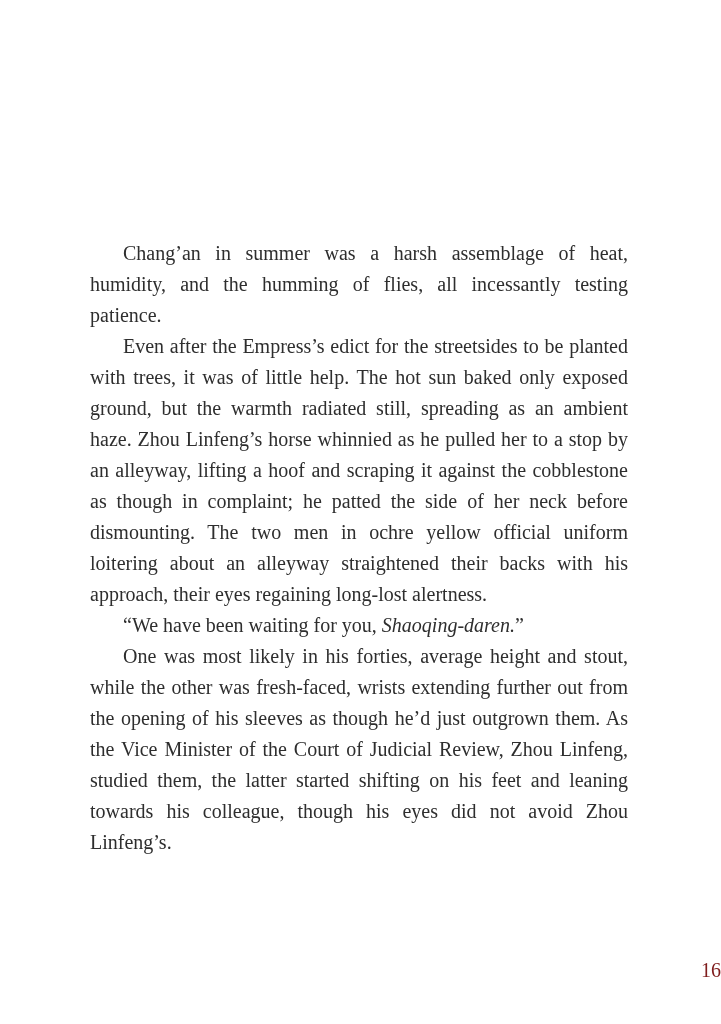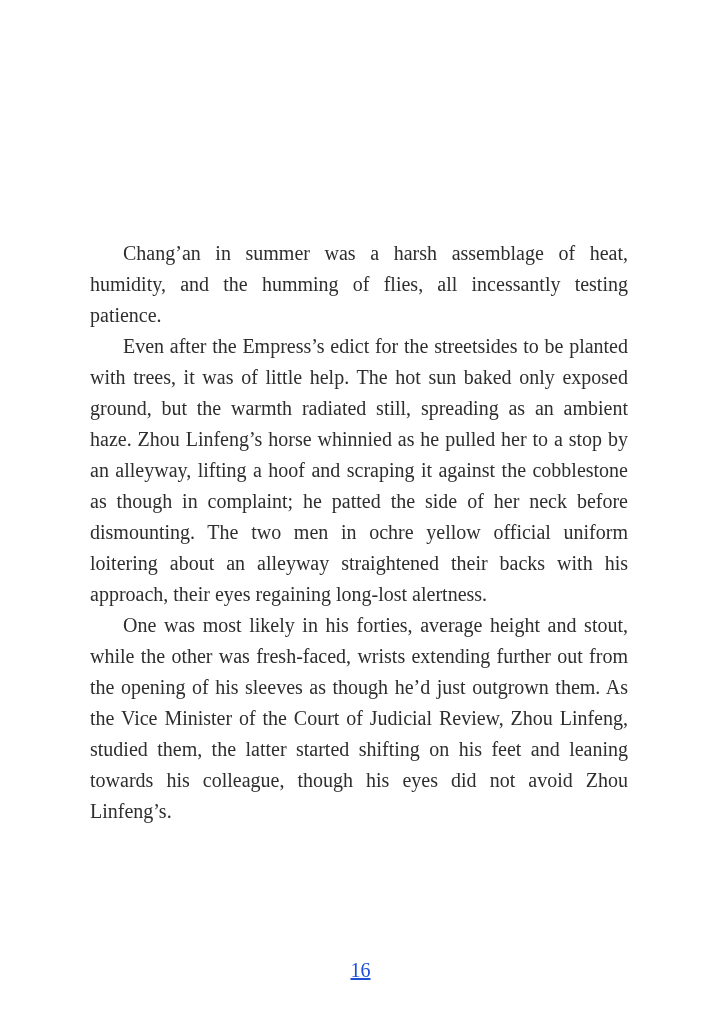--- a/index.html
+++ b/index.html
@@ -30,30 +30,30 @@
     text-indent: 33px;
   }
   .text-block em {
     font-style: italic;
   }
   .page-number {
     position: absolute;
     top: 955px;
     left: 0;
     width: 100%;
-    text-align: center;
+    text-align: right;
     font-size: 20px;
     line-height: 31px;
-    color: #1d4ed8;
-    text-decoration: underline;
+    color: #7f1d1d;
   }
 </style>
 </head>
 <body>
 
 <div class="page">
   <div class="text-block">
     <p>Chang’an in summer was a harsh assemblage of heat, humidity, and the humming of flies, all incessantly testing patience.</p>
     <p>Even after the Empress’s edict for the streetsides to be planted with trees, it was of little help. The hot sun baked only exposed ground, but the warmth radiated still, spreading as an ambient haze. Zhou Linfeng’s horse whinnied as he pulled her to a stop by an alleyway, lifting a hoof and scraping it against the cobblestone as though in complaint; he patted the side of her neck before dismounting. The two men in ochre yellow official uniform loitering about an alleyway straightened their backs with his approach, their eyes regaining long-lost alertness.</p>
+    <p><span>“We have been waiting for you, </span><em>Shaoqing-daren.</em><span>”</span></p>
     <p>One was most likely in his forties, average height and stout, while the other was fresh-faced, wrists extending further out from the opening of his sleeves as though he’d just outgrown them. As the Vice Minister of the Court of Judicial Review, Zhou Linfeng, studied them, the latter started shifting on his feet and leaning towards his colleague, though his eyes did not avoid Zhou Linfeng’s.</p>
   </div>
   <div class="page-number">16</div>
 </div>
 
 </body></html>

